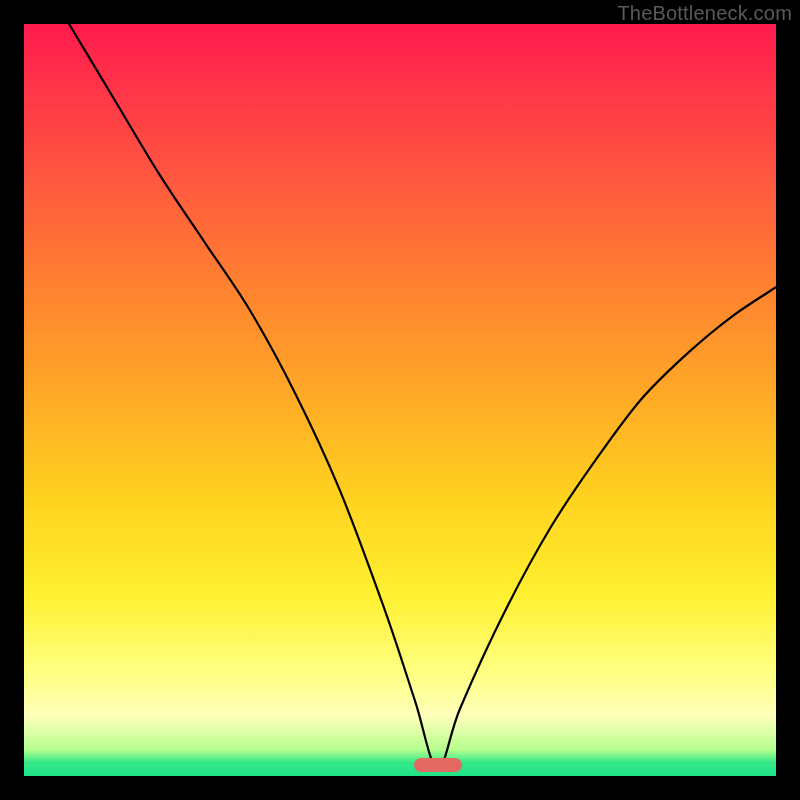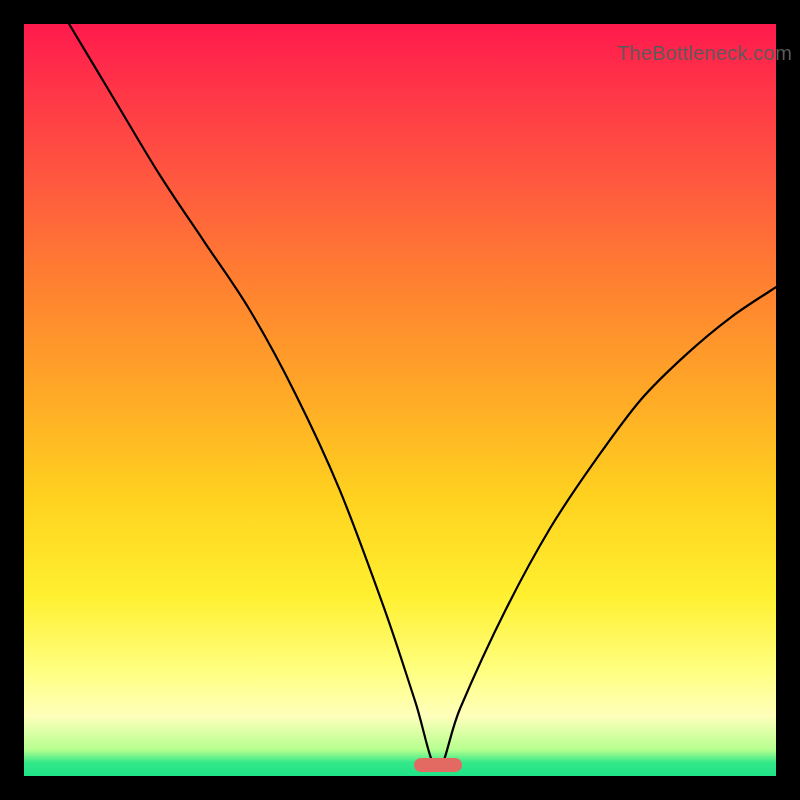--- a/index.html
+++ b/index.html
@@ -66,21 +66,20 @@
   }
   .watermark {
     position: absolute;
     top: 2px;
     right: 8px;
     color: #5a5a5a;
     font-size: 20px;
     font-weight: 500;
     letter-spacing: 0.2px;
     user-select: none;
-    margin-top: 40px;
   }
 </style>
 </head>
 <body>
 
 <div class="frame">
 
   <div class="plot-area">
     <div class="gradient"></div>
 

